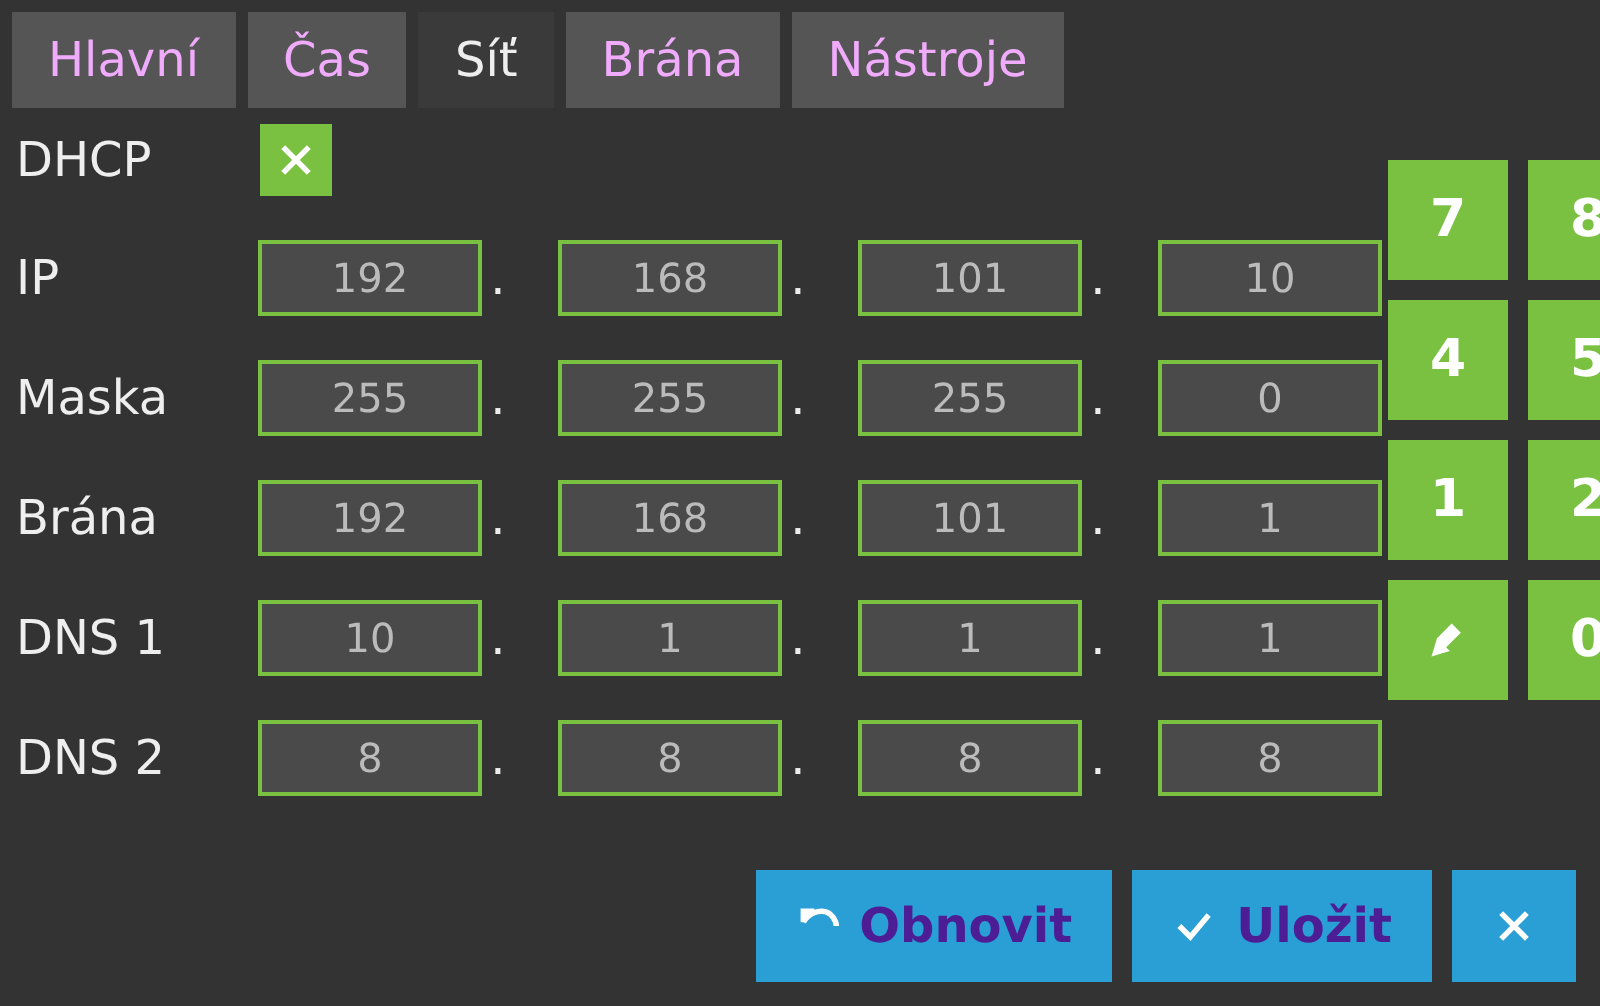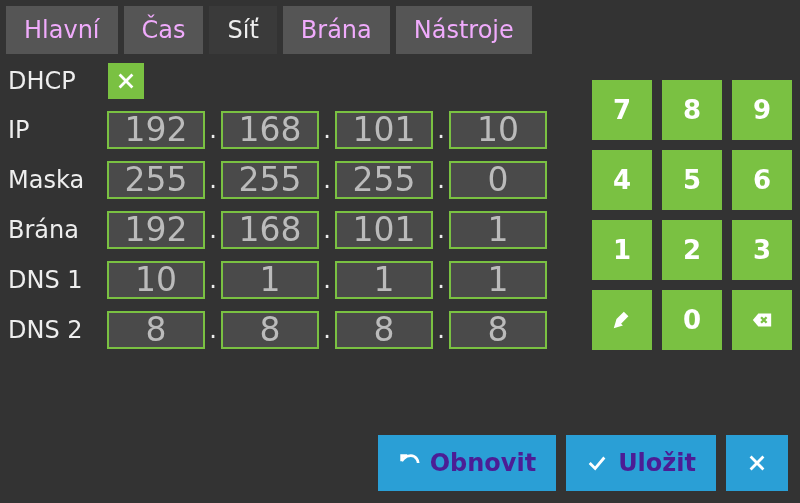--- a/index.html
+++ b/index.html
@@ -31,46 +31,47 @@
     padding: 8px 8px 0 8px;
     display: flex;
     justify-content: space-between;
   }
   .form {
     display: grid;
     grid-template-columns: 96px repeat(4, auto);
     align-items: center;
     column-gap: 0;
     row-gap: 10px;
+    gap: 22px;
   }
   .form-label {
     font-size: 24px;
     color: #eee;
   }
   .dhcp-check {
     width: 36px;
     height: 36px;
     background: #7ac142;
     display: flex;
     align-items: center;
     justify-content: center;
     cursor: pointer;
     margin-left: 4px;
   }
   .octet-cell {
     display: flex;
     align-items: center;
   }
   .octet {
-    width: 98px;
+    width: 112px;
     height: 38px;
     background: #4a4a4a;
     border: 2px solid #7ac142;
     color: #bbb;
-    font-size: 33px;
+    font-size: 20px;
     text-align: center;
     line-height: 34px;
     margin: 0 3px;
   }
   .dot {
     color: #eee;
     font-size: 24px;
     width: 10px;
     text-align: center;
   }

